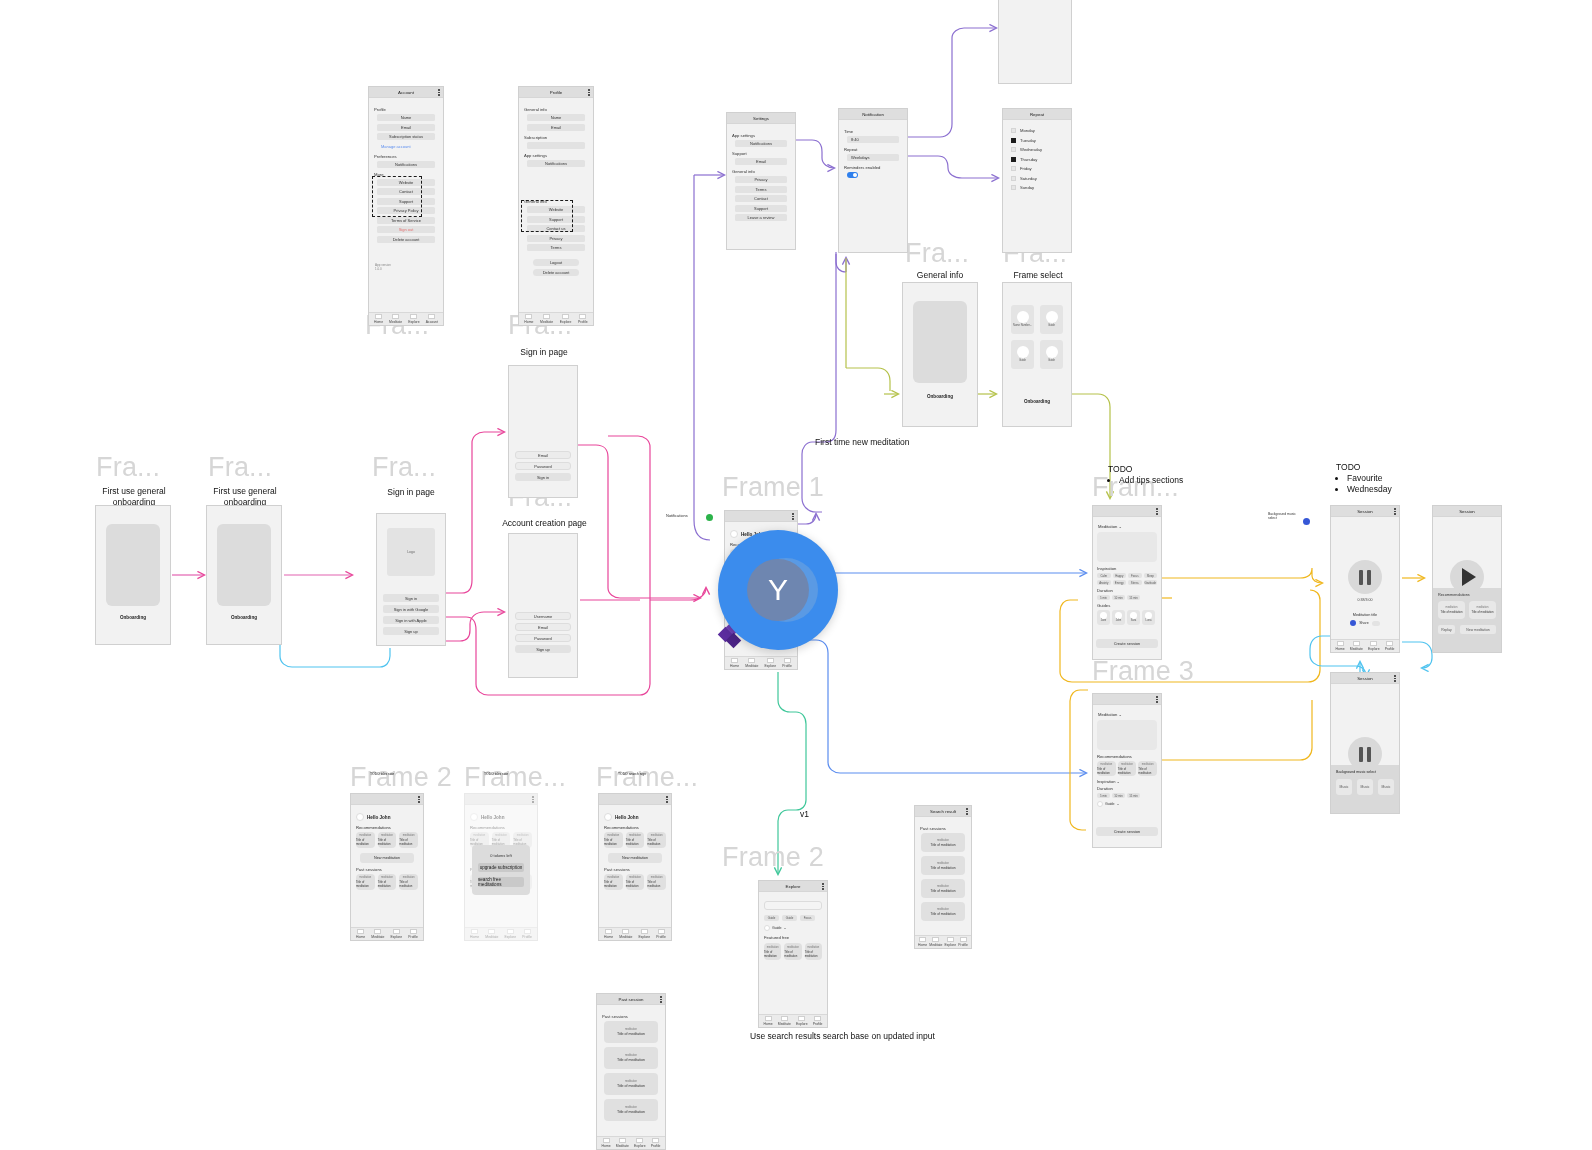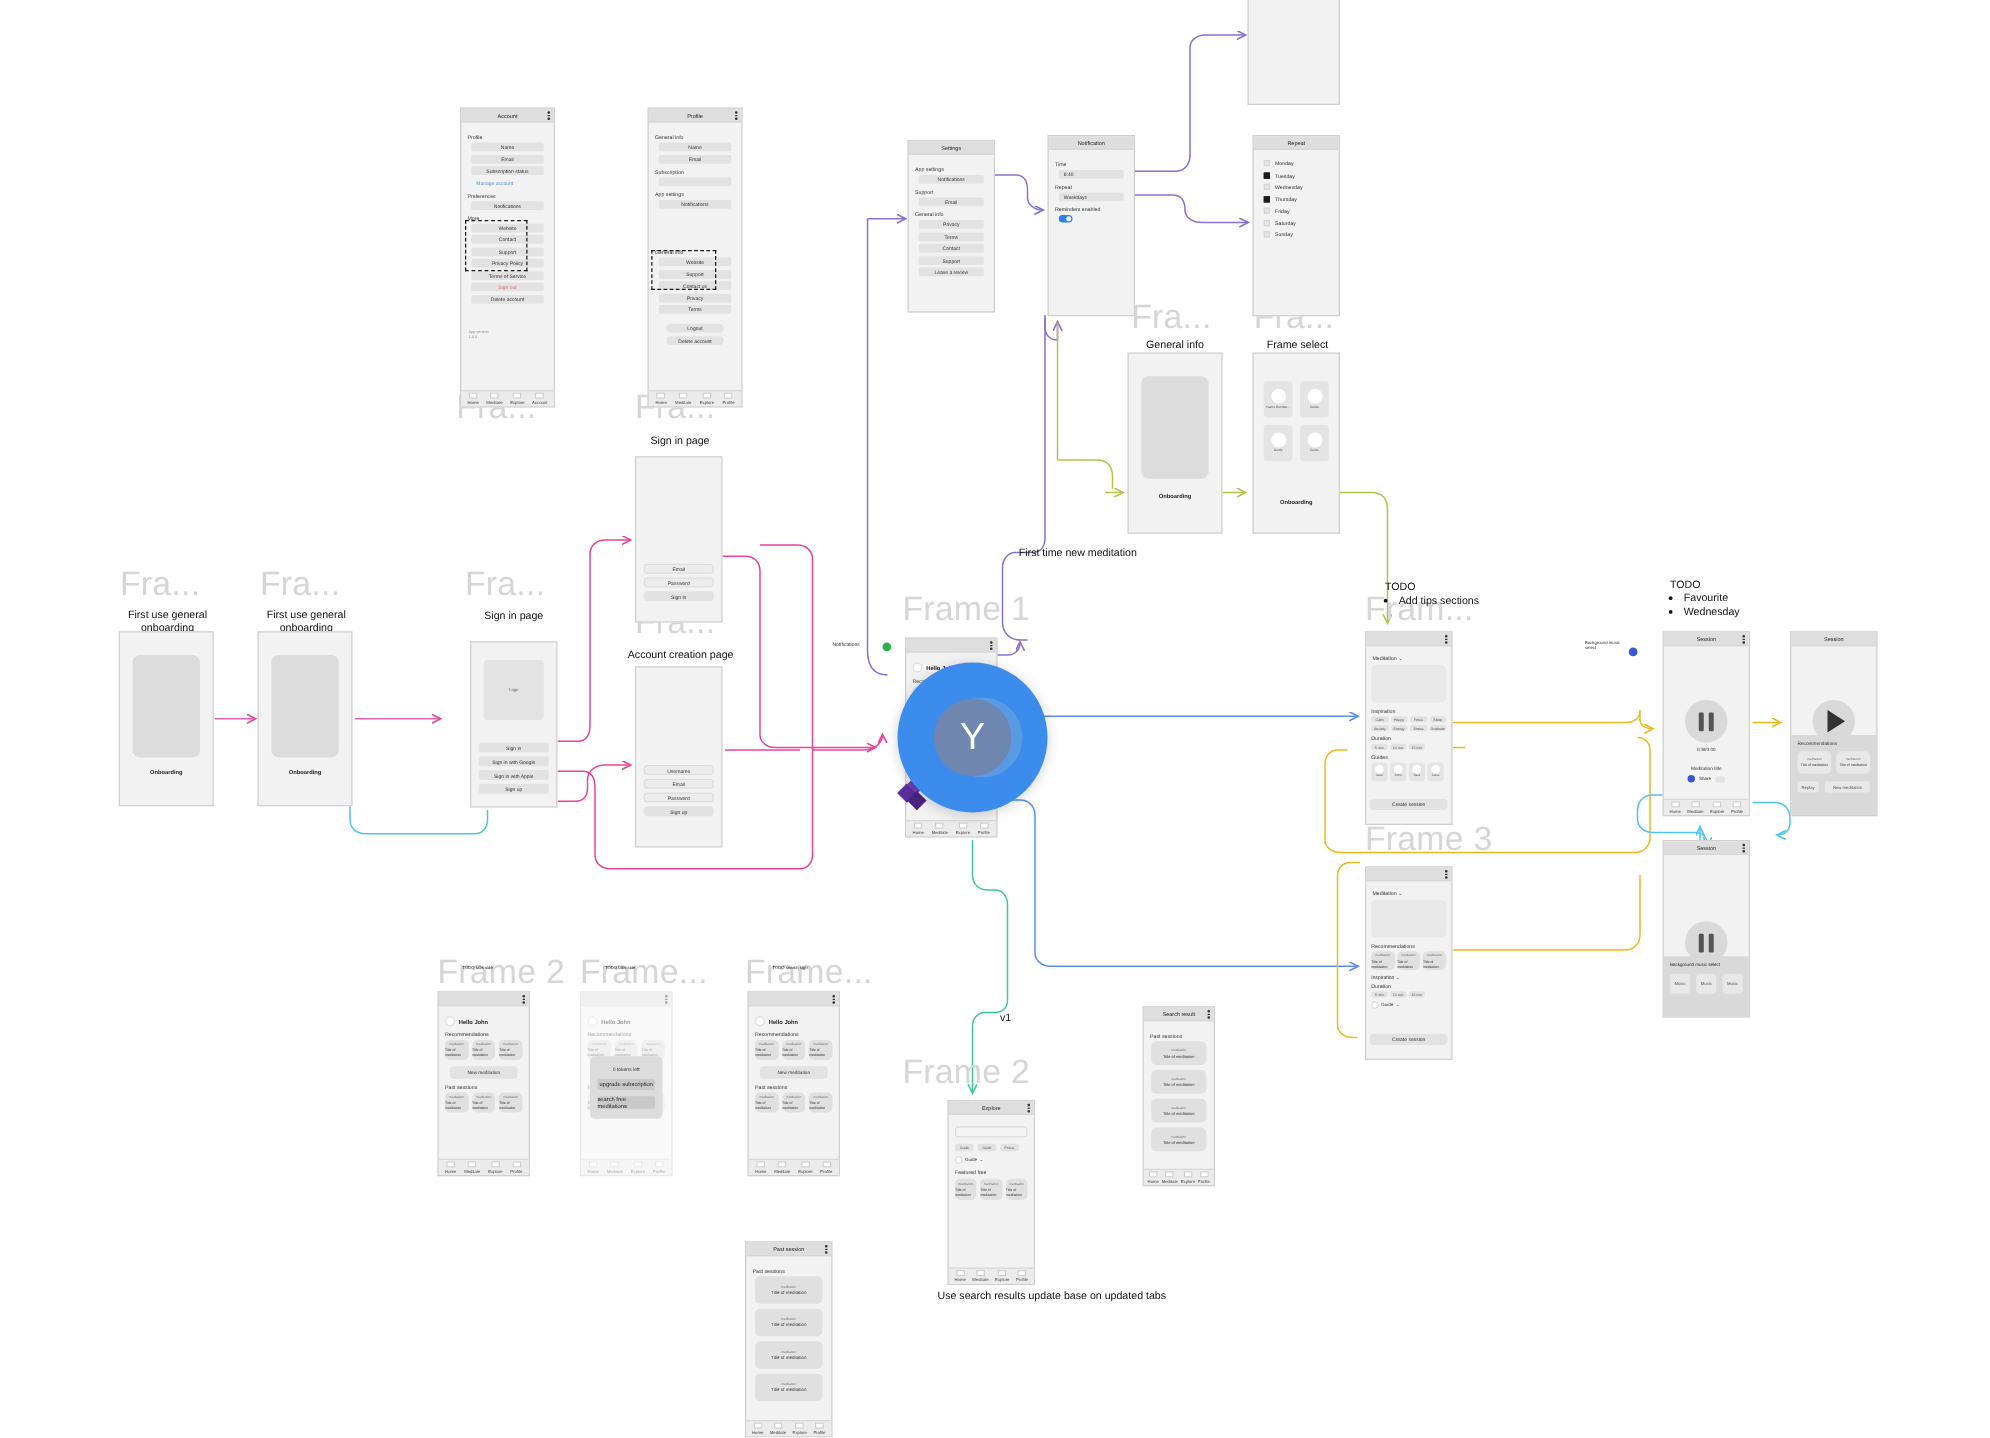--- a/index.html
+++ b/index.html
@@ -255,21 +255,21 @@
 
 
   <div class="caption two" style="left:95px;top:486px;width:78px;">First use general onboarding</div>
   <div class="caption two" style="left:206px;top:486px;width:78px;">First use general onboarding</div>
   <div class="caption" style="left:372px;top:487px;width:78px;">Sign in page</div>
   <div class="caption" style="left:505px;top:347px;width:78px;">Sign in  page</div>
   <div class="caption" style="left:487px;top:518px;width:115px;">Account creation page</div>
   <div class="caption" style="left:900px;top:270px;width:80px;">General info</div>
   <div class="caption" style="left:998px;top:270px;width:80px;">Frame select</div>
   <div class="caption" style="left:815px;top:437px;">First time new meditation</div>
-  <div class="caption" style="left:750px;top:1031px;">Use search results update base on updated tabs</div>
+  <div class="caption" style="left:750px;top:1031px;">Use search results search base on updated input</div>
   <div class="caption" style="left:800px;top:809px;">v1</div>
 
   <div class="todo" style="left:1108px;top:464px;">
     <div class="t-h">TODO</div>
     <ul>
         <li>Add tips sections</li>
       </ul>
   </div>
   <div class="todo" style="left:1336px;top:462px;">
     <div class="t-h">TODO</div>

